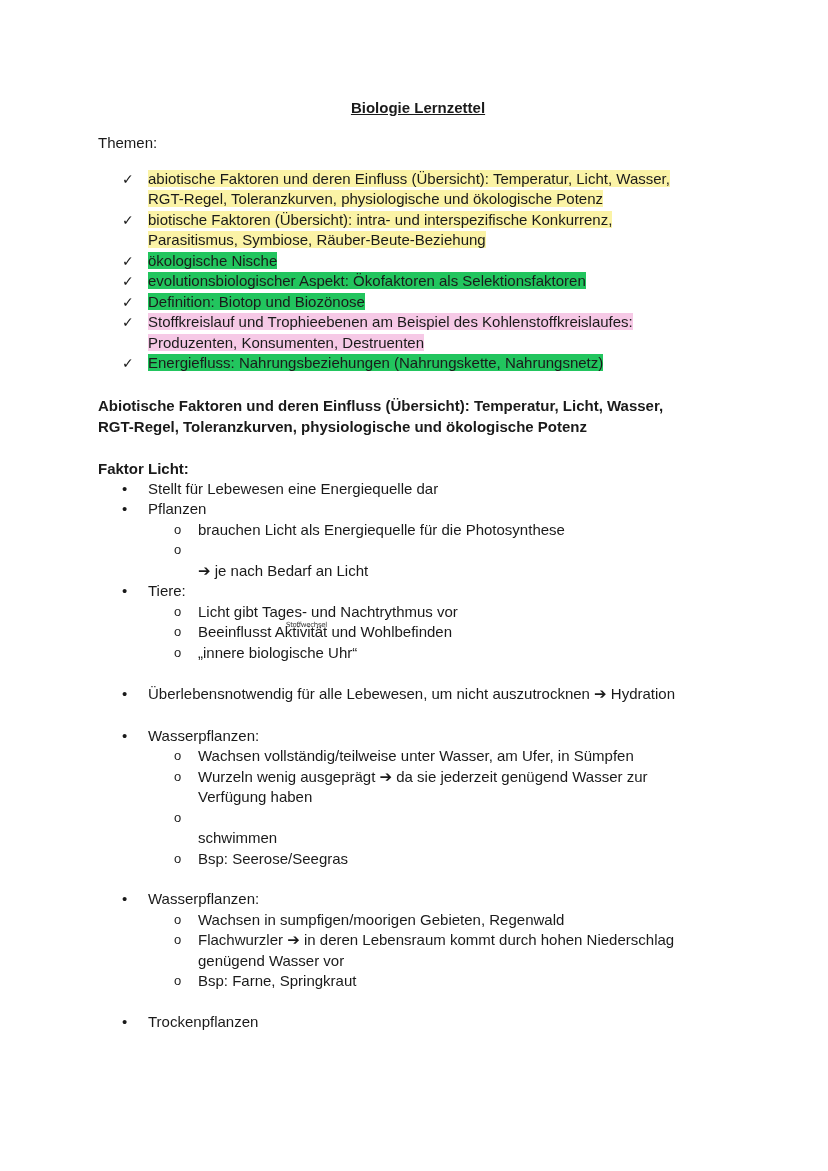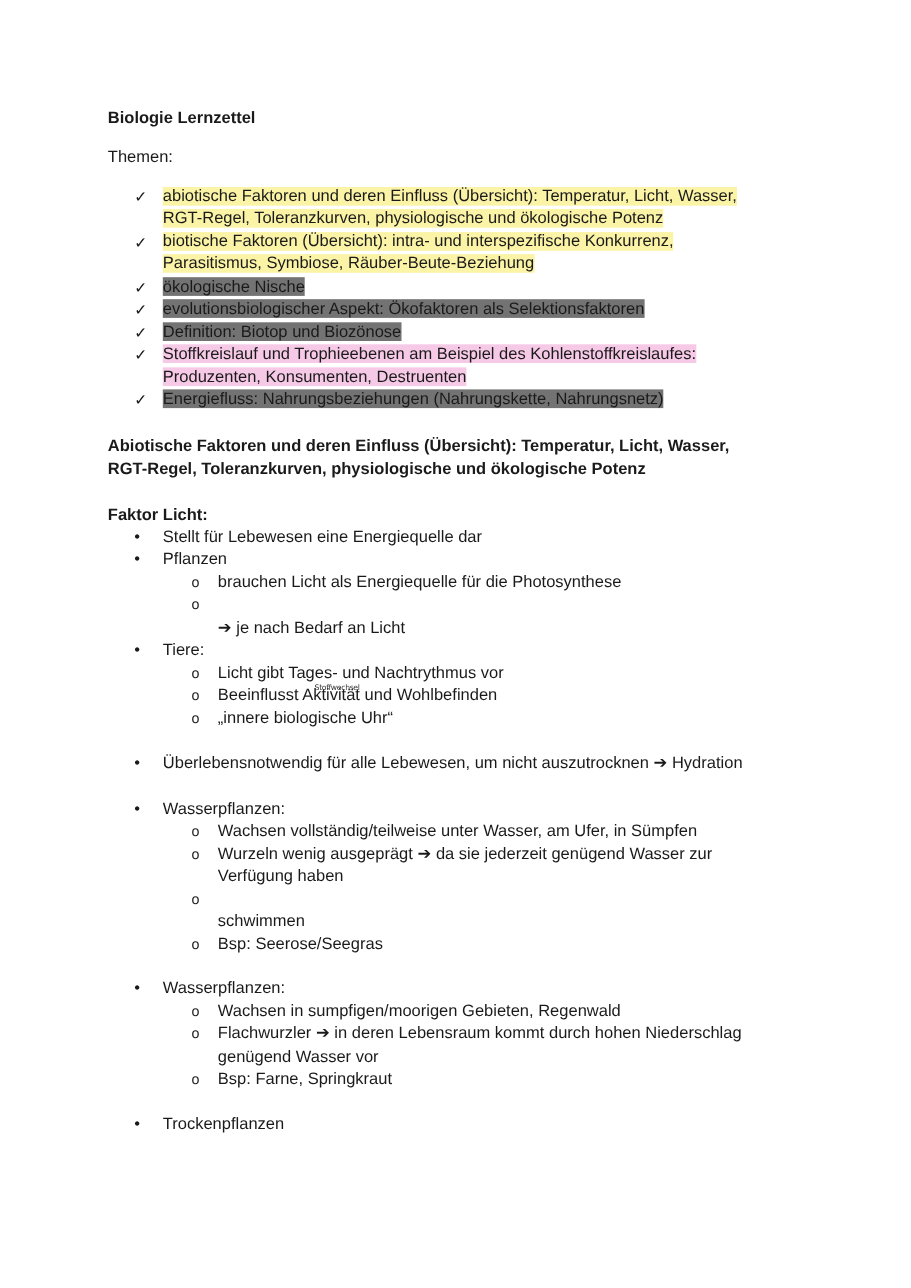--- a/index.html
+++ b/index.html
@@ -2,29 +2,29 @@
 <html><head>
 <meta charset="utf-8">
 <style>
   html, body { margin: 0; padding: 0; background: #ffffff; }
   body {
     width: 828px; height: 1171px; position: relative; overflow: hidden;
     font-family: "Liberation Sans", "DejaVu Sans", sans-serif;
     color: #1a1a1a; font-size: 15px;
   }
   .page { position: absolute; left: 98px; top: 98px; width: 640px; }
-  .title { font-weight: bold; font-size: 15px; margin: 0; line-height: 20px; }
+  .title { font-weight: bold; text-decoration: underline; font-size: 15px; margin: 0; line-height: 20px; text-align: center; }
   .p { margin: 0; line-height: 20.5px; }
   .gap-s { height: 15px; }
   .gap-l { height: 21px; }
   ul { list-style: none; margin: 0; padding: 0; }
   .check-list li { position: relative; padding-left: 50px; line-height: 20.5px; }
   .check-list li .mark { position: absolute; left: 24px; top: 0; font-size: 14px; }
   .hl-yellow { background: #fbf3a6; }
-  .hl-blue { background: #737373; margin-top: 13px; }
+  .hl-blue { background: #22c55e; margin-top: 13px; }
   .hl-pink { background: #f6c9e6; }
   .bold-head { font-weight: bold; line-height: 21px; margin: 0; }
   .b-list > li { position: relative; padding-left: 50px; line-height: 20.5px; }
   .b-list > li > .bullet { position: absolute; left: 24px; top: 0; font-size: 15px; }
   .o-list li { position: relative; padding-left: 100px; line-height: 20.5px; margin-left: -50px; }
   .o-list li .ocirc { position: absolute; left: 76px; top: 0; font-size: 13px; }
   .arrow { font-weight: bold; }
   .annot { position: absolute; font-size: 7px; font-family: "DejaVu Sans", sans-serif; color: #333; letter-spacing: -0.3px; }
 </style>
 </head>

